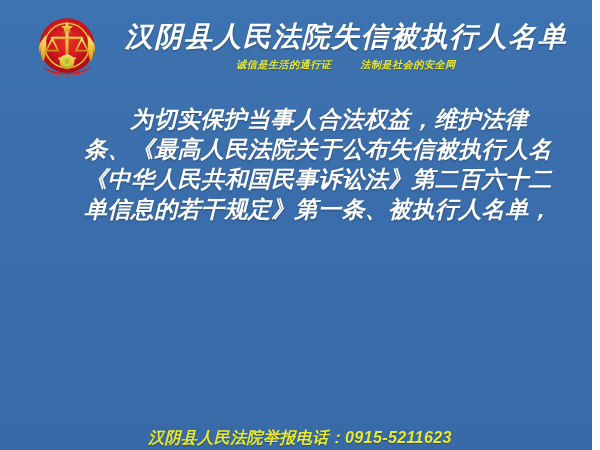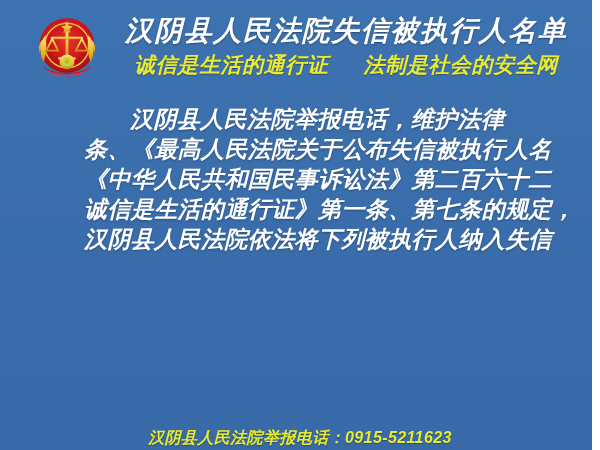--- a/index.html
+++ b/index.html
@@ -61,21 +61,21 @@
     font-size: 28px;
     font-weight: bold;
     letter-spacing: 1.5px;
     line-height: 1.12;
     text-shadow: 0 1px 2px rgba(0,0,0,0.35);
     white-space: nowrap;
   }
 
   #sub-title {
     color: #eaea2e;
-    font-size: 21px;
+    font-size: 10px;
     font-weight: bold;
     letter-spacing: 0.6px;
     line-height: 1.15;
     margin-top: 7px;
     text-shadow: 0 1px 1px rgba(0,0,0,0.3);
     white-space: nowrap;
   }
   #sub-title .gap {
     display: inline-block;
     width: 22px;
@@ -189,24 +189,23 @@
       <div id="sub-title">
         <span>诚信是生活的通行证</span>
         <span class="gap"></span>
         <span>法制是社会的安全网</span>
       </div>
     </div>
 
   </div>
 
   <div id="body-text">
-    <div class="body-line indent">汉阴县人民法院举报电话，维护法律</div>
+    <div class="body-line indent">为切实保护当事人合法权益，维护法律</div>
     <div class="body-line">条、《最高人民法院关于公布失信被执行人名</div>
     <div class="body-line">《中华人民共和国民事诉讼法》第二百六十二</div>
-    <div class="body-line">诚信是生活的通行证》第一条、第七条的规定，</div>
-    <div class="body-line">汉阴县人民法院依法将下列被执行人纳入失信</div>
+    <div class="body-line">单信息的若干规定》第一条、被执行人名单，</div>
   </div>
 
   <div id="footer">
     <div id="footer-text">汉阴县人民法院举报电话：0915-5211623</div>
   </div>
 
 </div>
 
 </body></html>

